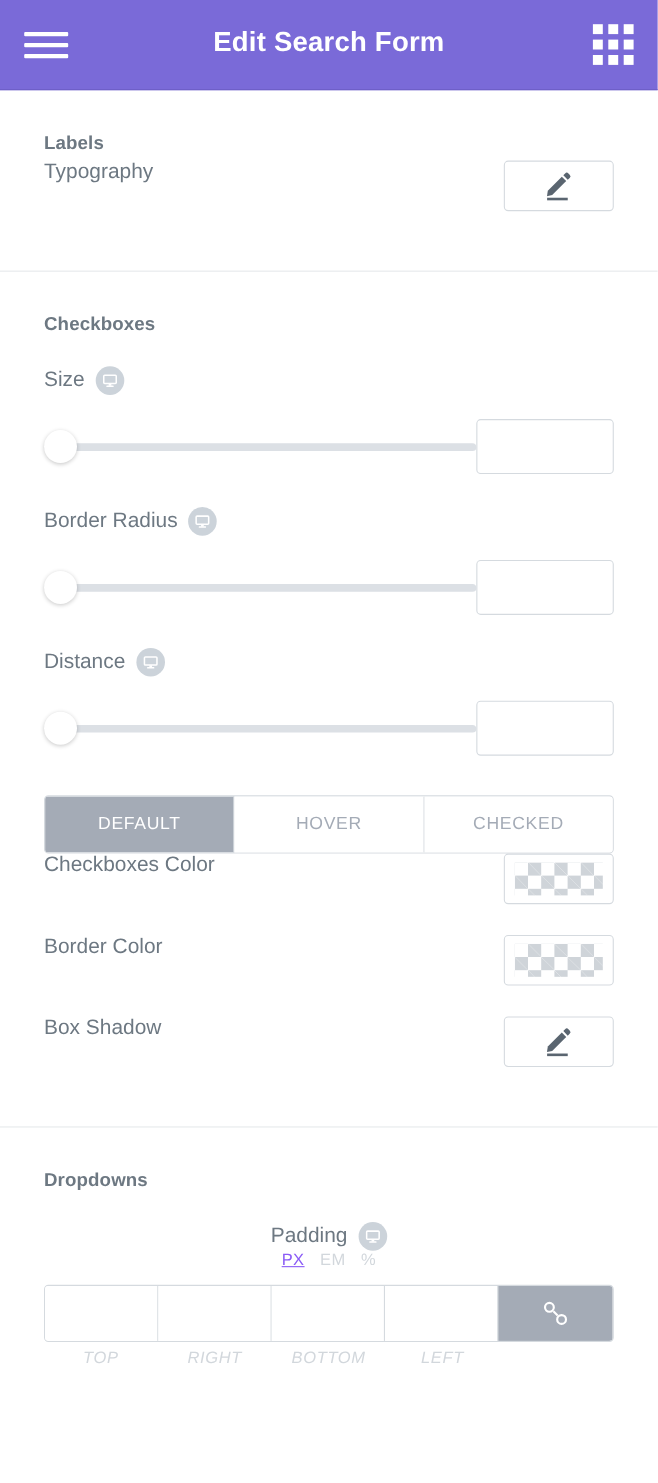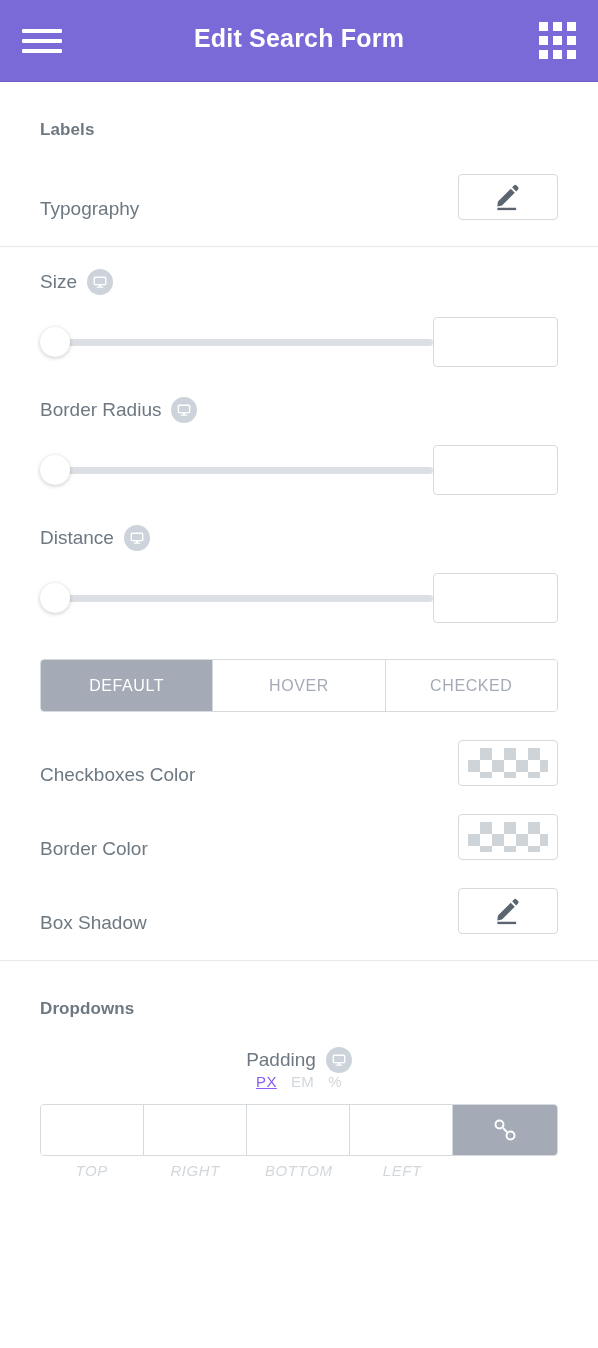--- a/index.html
+++ b/index.html
@@ -119,21 +119,21 @@
     justify-content:center; cursor:pointer;
   }
   .dim-labels { display:flex; margin-top:6px;font-style:italic; }
   .dim-label {
     flex:1; text-align:center; font-size:15px; color:#d2d7dc; letter-spacing:.6px;
   }
   .dim-labels .spacer { width:104px; flex:none; }
 
   .spacer-sm { height:22px; }
   .spacer-md { height:30px; }
-  .row-tall { height:74px; display:flex; align-items:flex-end; justify-content:space-between; }
+  .row-tall { height:74px; display:flex; align-items:flex-start; justify-content:space-between; }
   .pad-bottom { padding-bottom: 26px; }
 </style>
 </head>
 <body>
 
 <div class="panel">
 
   <div class="header">
     <div class="hamburger">
       <span></span>
@@ -162,20 +162,21 @@
         <svg width="30" height="30" viewBox="0 0 24 24">
           <path d="M4 15.5 L14.2 5.3 L17.4 8.5 L7.2 18.7 L3.4 19.5 Z" fill="#5a6570"></path>
           <path d="M15.3 4.2 L16.6 2.9 A1.6 1.6 0 0 1 19 2.9 L19.9 3.8 A1.6 1.6 0 0 1 19.9 6.2 L18.5 7.6 Z" fill="#5a6570"></path>
           <rect x="3.5" y="20.6" width="15" height="1.9" fill="#5a6570"></rect>
         </svg>
       </div>
     </div>
   </div>
 
   <div class="section pad-bottom">
+    <div class="section-title">Checkboxes</div>
 
     <div class="spacer-sm"></div>
     <div class="label-wrap">
       <span class="row-label">Size</span>
       <span class="device-badge">
         <svg width="14" height="14" viewBox="0 0 16 16">
           <rect x="1.5" y="2.5" width="13" height="8.5" rx="1" fill="none" stroke="#ffffff" stroke-width="1.6"></rect>
           <rect x="6.6" y="11.2" width="2.8" height="2.2" fill="#ffffff"></rect>
           <rect x="4.2" y="13.1" width="7.6" height="1.5" rx=".6" fill="#ffffff"></rect>
         </svg>

